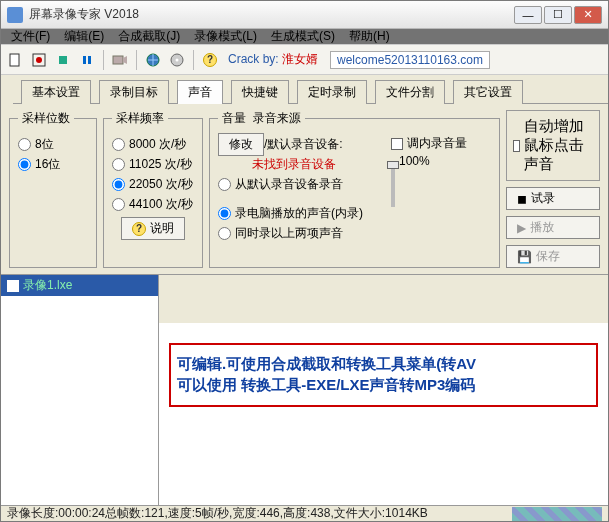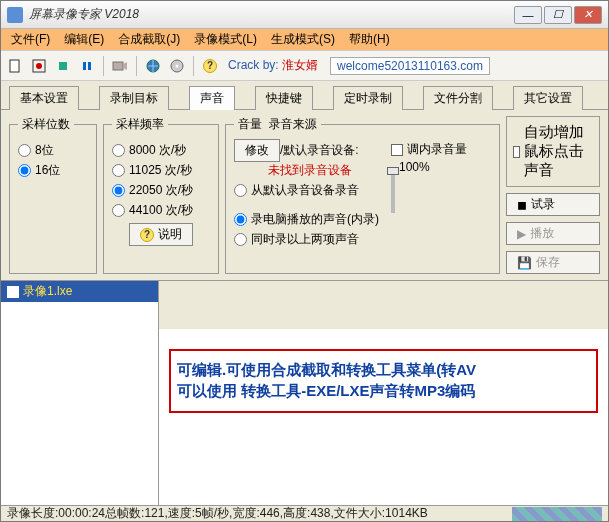--- a/index.html
+++ b/index.html
@@ -1,59 +1,59 @@
 <!DOCTYPE html>
 <html><head>
 <meta charset="utf-8">
 <style>
 * { box-sizing: border-box; margin: 0; padding: 0; font-family: "Microsoft YaHei", SimSun, sans-serif; font-size: 12px; }
 body { background: #d4d0c8; width: 609px; height: 522px; overflow: hidden; }
 .window { width: 100%; height: 100%; background: #ece9d8; border: 1px solid #7a7a7a; display: flex; flex-direction: column; }
-.titlebar { height: 28px; background: linear-gradient(#fdfdfd,#e4e4e4); border-bottom: 1px solid #b8b8b8; display: flex; align-items: center; padding: 0 6px; gap: 6px; font-style: italic; }
+.titlebar { height: 28px; background: linear-gradient(#fdfdfd,#e4e4e4); border-bottom: 1px solid #b8b8b8; display: flex; align-items: center; padding: 0 6px; gap: 6px; }
 .titlebar .app-icon { width: 16px; height: 16px; background: #5a8fd6; border-radius: 2px; }
 .titlebar .title { flex: 1; color: #333; }
 .win-btns { display: flex; gap: 2px; }
 .win-btn { width: 28px; height: 18px; border: 1px solid #999; border-radius: 2px; display: flex; align-items: center; justify-content: center; cursor: pointer; font-size: 11px; }
 .win-btn.min { background: #e9edf4; } .win-btn.max { background: #e9edf4; } .win-btn.close { background: #d35a4a; color: #fff; }
-.menubar { height: 22px; background: #fdba74; border-bottom: 1px solid #ccc; display: flex; align-items: center; padding: 0 4px; gap: 2px; }
+.menubar { height: 16px; background: #737373; border-bottom: 1px solid #ccc; display: flex; align-items: center; padding: 0 4px; gap: 2px; }
 .menu-item { padding: 2px 6px; cursor: pointer; }
 .toolbar { height: 30px; background: #f4f3ee; border-bottom: 1px solid #ccc; display: flex; align-items: center; padding: 0 4px; gap: 4px; }
 .tbtn { width: 20px; height: 20px; display: flex; align-items: center; justify-content: center; cursor: pointer; border: 1px solid transparent; }
 .sep { width: 1px; height: 20px; background: #bbb; margin: 0 2px; }
 .crack { color: #2a5aa8; margin-left: 4px; }
 .crack .red { color: #c00; }
 .welcome { color: #2a5aa8; margin-left: 8px; border: 1px solid #aaa; padding: 1px 6px; background: #fff; }
-.tabs { display: flex; padding: 4px 4px 0 8px; gap: 20px; border-bottom: 1px solid #999; background: #ece9d8; }
+.tabs { display: flex; padding: 4px 4px 0 8px; gap: 8px; border-bottom: 1px solid #999; background: #ece9d8; margin-left: 12px; }
 .tab { padding: 3px 10px; border: 1px solid #999; border-bottom: none; background: #ece9d8; cursor: pointer; position: relative; top: 1px; }
 .tab.active { background: #fdfdfd; z-index: 2; }
 .panel { background: #ece9d8; padding: 6px 8px; display: flex; gap: 6px; }
 fieldset { border: 1px solid #999; padding: 6px 8px 8px; }
 legend { padding: 0 4px; }
 .col1 { width: 88px; }
-.col2 { width: 116px; }
+.col2 { width: 100px; }
 .col3 { flex: 1; }
 .col4 { width: 94px; display: flex; flex-direction: column; gap: 6px; }
 .radio-row { display: flex; align-items: center; gap: 4px; margin: 3px 0; }
 .radio-row input { margin: 0; }
 .btn { background: #f4f3ee; border: 1px solid #888; padding: 2px 10px; cursor: pointer; display: inline-flex; align-items: center; gap: 4px; }
 .btn.disabled { color: #999; cursor: default; }
 .help-q { width: 14px; height: 14px; background: #ffe169; border: 1px solid #c9a400; border-radius: 50%; display: inline-flex; align-items: center; justify-content: center; font-size: 10px; font-weight: bold; color: #333; }
 .volgroup { display: flex; gap: 4px; }
 .volgroup .vol-left { flex: 1; }
 .volgroup .vol-right { width: 100px; }
 .slider { height: 60px; display: flex; flex-direction: column; align-items: center; justify-content: center; }
 .slider .track { width: 4px; height: 46px; background: #bbb; position: relative; }
 .slider .thumb { position: absolute; left: -4px; top: 0; width: 12px; height: 8px; background: #e8e8e8; border: 1px solid #666; }
 .chk-row { display: flex; align-items: center; gap: 4px; margin: 2px 0; }
 .red-text { color: #c00; }
 .mode-row { display: flex; align-items: center; padding: 4px 8px; gap: 6px; border-top: 1px solid #999; }
 .mode-select { flex: 1; background: #fff; border: 1px solid #888; padding: 2px 4px; display: flex; justify-content: space-between; align-items: center; }
 .body-split { display: flex; flex: 1; border-top: 1px solid #999; }
 .left-list { width: 158px; background: #fff; border-right: 1px solid #999; }
-.list-item { background: #2a5aa8; color: #fde047; padding: 2px 6px; display: flex; align-items: center; gap: 4px; }
+.list-item { background: #2a5aa8; color: #86efac; padding: 2px 6px; display: flex; align-items: center; gap: 4px; }
 .list-item .fi { width: 12px; height: 12px; background: #fff; }
 .right-pane { flex: 1; background: #fff; padding: 20px 10px 10px; margin-top: 48px; }
 .red-frame { border: 2px solid #c00; padding: 8px 6px; }
 .red-frame .ln { color: #1040a0; font-size: 15px; font-weight: 600; margin: 2px 0; }
 .statusbar { height: 16px; background: #ece9d8; border-top: 1px solid #999; display: flex; align-items: center; padding: 0 6px; font-size: 11px; color: #222; }
 .statusbar .mosaic { margin-left: auto; width: 90px; height: 14px; background: repeating-linear-gradient(45deg,#7bb,#7bb 6px,#89c 6px,#89c 12px); }
 .cb { display: inline-block; width: 12px; height: 12px; border: 1px solid #666; background: #fff; }
 </style>
 </head>
 <body>

